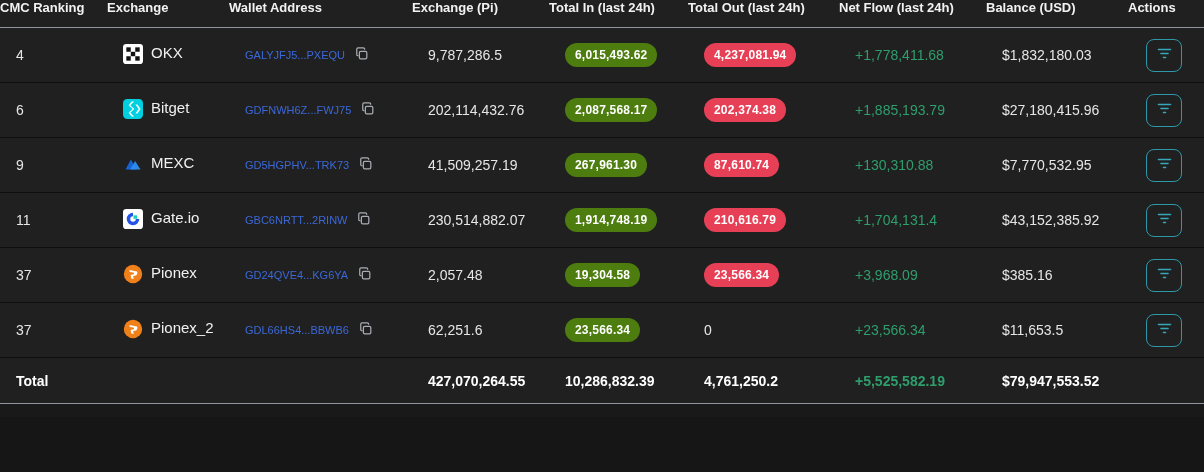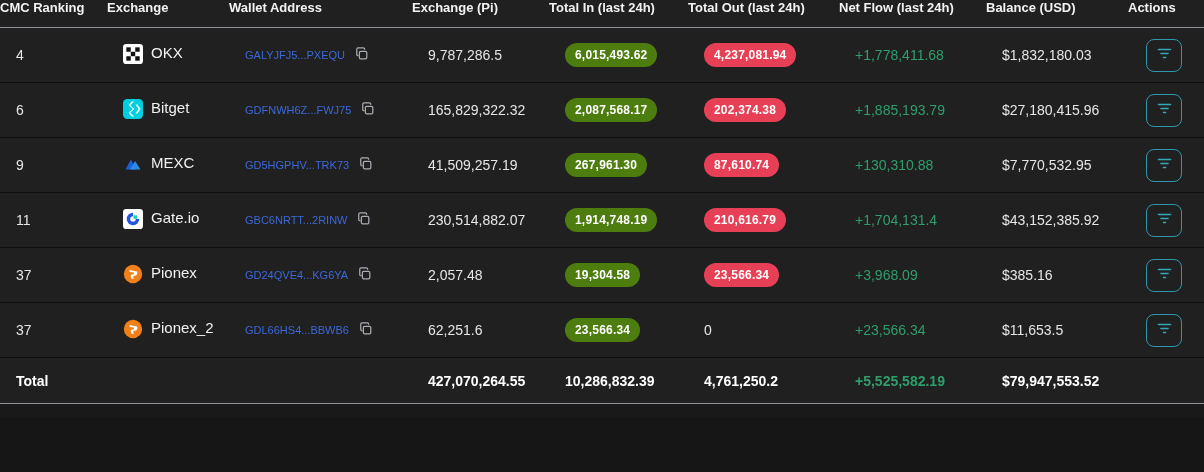--- a/index.html
+++ b/index.html
@@ -141,21 +141,21 @@
         <span class="exchange-name f-exchange">Bitget</span>
       </span>
     </td>
     <td>
       <a class="address-link f-address">GDFNWH6Z...FWJ75</a>
       <span class="copy-btn f-copy"><svg width="14" height="14" viewBox="0 0 16 16" fill="none" stroke="#a9adb3" stroke-width="1.4">
                 <rect x="5" y="5" width="8.5" height="8.5" rx="1.5"></rect>
                 <path d="M11 3.2V2.5A1.5 1.5 0 0 0 9.5 1H3.5A1.5 1.5 0 0 0 2 2.5v6A1.5 1.5 0 0 0 3.5 10h.7" stroke="#a9adb3"></path>
               </svg></span>
     </td>
-    <td><span class="f-balance-pi">165,829,322.32</span></td>
+    <td><span class="f-balance-pi">202,114,432.76</span></td>
     <td><span class="badge badge-green f-total-in">2,087,568.17</span></td>
     <td><span class="f-total-out badge badge-red">202,374.38</span></td>
     <td><span class="net-flow f-net-flow">+1,885,193.79</span></td>
     <td><span class="f-balance-usd">$27,180,415.96</span></td>
     <td>
       <button class="action-btn">
               <span class="f-filter"><svg width="15" height="13" viewBox="0 0 15 13" stroke="#35a7b8" stroke-width="1.6" stroke-linecap="round">
                   <line x1="1.5" y1="2.5" x2="13.5" y2="2.5"></line>
                   <line x1="4" y1="6.5" x2="11" y2="6.5"></line>
                   <line x1="6.5" y1="10.5" x2="8.5" y2="10.5"></line>

